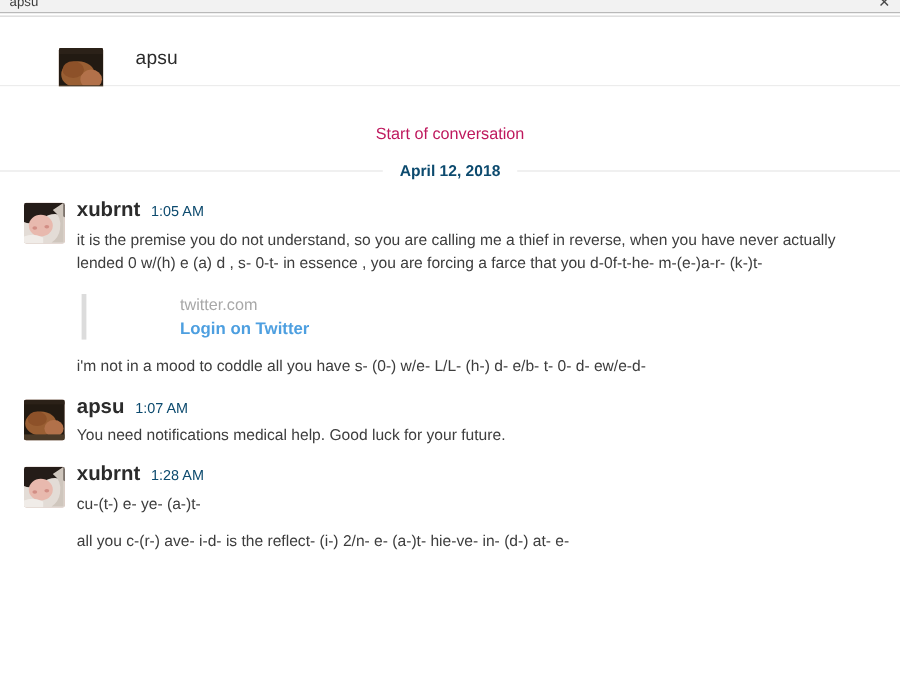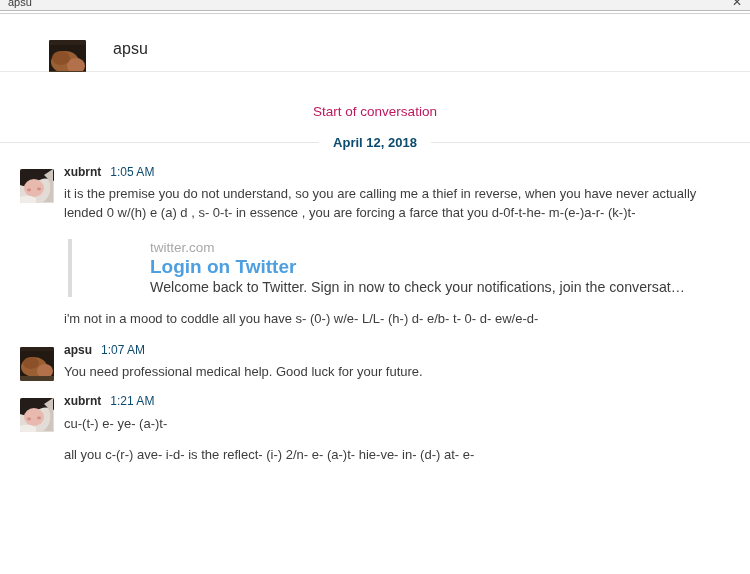--- a/index.html
+++ b/index.html
@@ -133,21 +133,21 @@
     overflow: hidden;
     background: #c9b0a6;
   }
   .message-meta {
     display: flex;
     align-items: baseline;
     gap: 9px;
     line-height: 1.1;
   }
   .message-author {
-    font-size: 12px;
+    font-size: 17px;
     font-weight: bold;
     color: #2b2b2b;
     text-align: right;
   }
   .message-time {
     font-size: 12px;
     color: #0c4a6e;
   }
   .message-text {
     font-size: 13px;
@@ -164,21 +164,21 @@
     padding-left: 78px;
     border-left: 4px solid #dcdcdc;
     margin-left: 4px;
   }
   .link-preview-site {
     font-size: 13.5px;
     color: #a8a8a8;
     line-height: 18px;
   }
   .link-preview-title {
-    font-size: 19px;
+    font-size: 14px;
     font-weight: bold;
     color: #4d9fe0;
     line-height: 20px;
     cursor: pointer;
   }
   .link-preview-desc {
     font-size: 14.2px;
     color: #3d3d3d;
     line-height: 20px;
     white-space: nowrap;
@@ -236,57 +236,56 @@
     </div>
     <div class="message-meta">
       <span class="message-author">xubrnt</span>
       <span class="message-time">1:05 AM</span>
     </div>
     <div class="message-text">it is the premise you do not understand, so you are calling me a thief in reverse, when you have never actually lended 0 w/(h) e (a) d , s- 0-t- in essence , you are forcing a farce that you d-0f-t-he- m-(e-)a-r- (k-)t-</div>
 
     <div class="link-preview">
       <div class="link-preview-site">twitter.com</div>
       <div class="link-preview-title">Login on Twitter</div>
-      <div class="link-preview-desc">Welcome back to Twitter. Sign in now to check your notifications, join the conversat…</div>
     </div>
 
     <div class="message-text" style="margin-top:12px;">i'm not in a mood to coddle all you have s- (0-) w/e- L/L- (h-) d- e/b- t- 0- d- ew/e-d-</div>
   </div>
 
   <div class="message-group" style="margin-top:16px;">
     <div class="message-avatar">
       <svg class="avatar-photo" viewBox="0 0 34 34" preserveAspectRatio="none">
         <rect width="34" height="34" fill="#221a12"></rect>
         <ellipse cx="14" cy="20" rx="13" ry="10" fill="#9a5f33"></ellipse>
         <ellipse cx="25" cy="24" rx="8" ry="7" fill="#b2714a"></ellipse>
         <ellipse cx="11" cy="16" rx="8" ry="6" fill="#8d5129"></ellipse>
         <rect y="29" width="34" height="5" fill="#4a3a28"></rect>
         <rect y="0" width="34" height="4" fill="#2b2118"></rect>
       </svg>
     </div>
     <div class="message-meta">
       <span class="message-author">apsu</span>
       <span class="message-time">1:07 AM</span>
     </div>
-    <div class="message-text">You need professional medical help. Good luck for your future.</div>
+    <div class="message-text">You need notifications medical help. Good luck for your future.</div>
   </div>
 
   <div class="message-group" style="margin-top:14px;">
     <div class="message-avatar">
       <svg class="avatar-photo" viewBox="0 0 34 34" preserveAspectRatio="none">
         <rect width="34" height="34" fill="#e3dcd6"></rect>
         <path d="M0 0 h34 v12 q-9 -6 -20 2 q-8 5 -14 2 z" fill="#241c18"></path>
         <ellipse cx="14" cy="19" rx="10" ry="9" fill="#e8b9ae"></ellipse>
         <ellipse cx="9" cy="21" rx="2" ry="1.4" fill="#d28e85"></ellipse>
         <ellipse cx="19" cy="20" rx="2" ry="1.4" fill="#d28e85"></ellipse>
         <path d="M24 6 q8 6 6 16 q-1 7 -7 11 l10 0 v-33 z" fill="#cfc6bd"></path>
         <path d="M0 28 q8 -3 16 1 l0 5 h-16 z" fill="#f0ece8"></path>
       </svg>
     </div>
     <div class="message-meta">
       <span class="message-author">xubrnt</span>
-      <span class="message-time">1:21 AM</span>
+      <span class="message-time">1:28 AM</span>
     </div>
     <div class="message-text">cu-(t-) e- ye- (a-)t-</div>
     <div class="message-text" style="margin-top:12px;">all you c-(r-) ave- i-d- is the reflect- (i-) 2/n- e- (a-)t- hie-ve- in- (d-) at- e-</div>
   </div>
 
 </div>
 
 </body></html>

